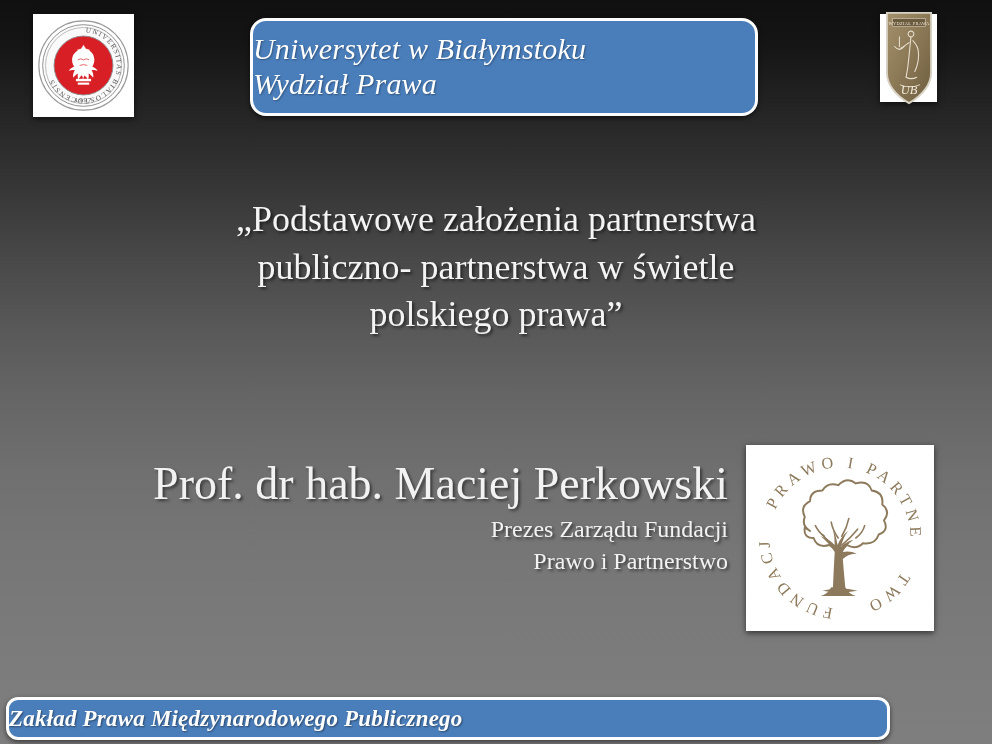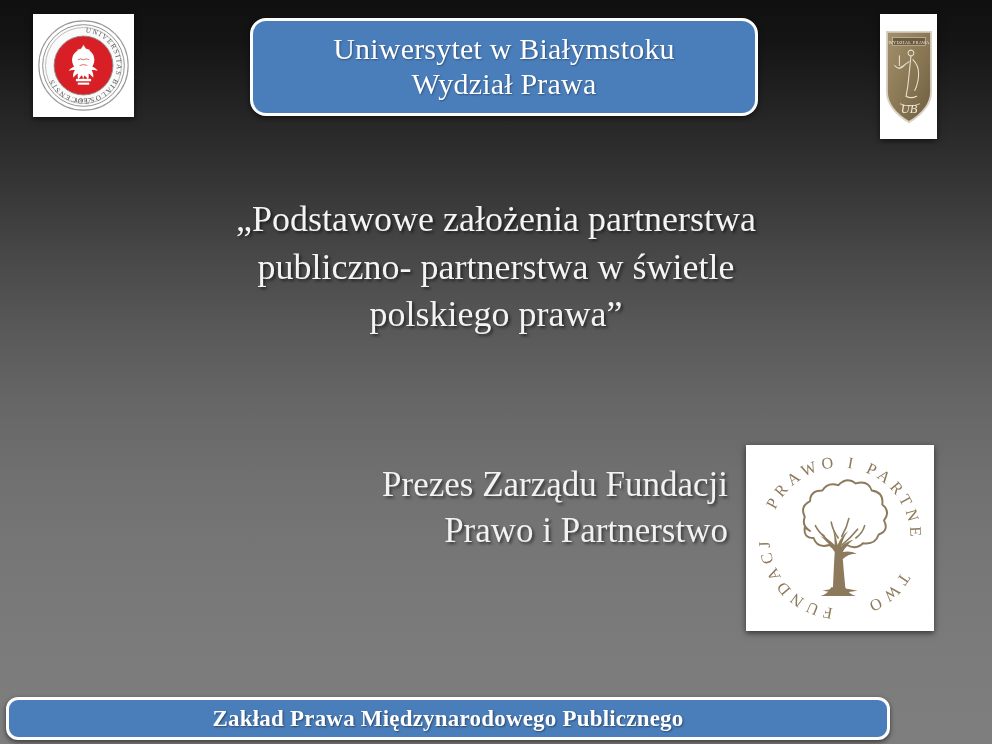--- a/index.html
+++ b/index.html
@@ -35,26 +35,27 @@
   }
 
   
   .banner {
     position: absolute;
     background: #4a7ebb;
     border: 3px solid #fdfdfd;
     border-radius: 14px;
     box-sizing: border-box;
     display: flex;
-    align-items: center;
+    align-items: flex-start;
     justify-content: center;
     flex-direction: column;
     color: #ffffff;
     text-align: center;
     box-shadow: 0 2px 5px rgba(0,0,0,0.55);
+    font-style: italic;
   }
   #header-banner {
     left: 250px;
     top: 18px;
     width: 508px;
     height: 98px;
     border-radius: 16px;
   }
   #header-banner .bline {
     font-size: 30px;
@@ -89,21 +90,21 @@
     left: 33px;
     top: 14px;
     width: 101px;
     height: 103px;
     padding: 3px;
   }
   #logo-law {
     left: 880px;
     top: 14px;
     width: 57px;
-    height: 125px;
+    height: 88px;
     display: flex;
     align-items: center;
     justify-content: center;
   }
   #logo-foundation {
     left: 746px;
     top: 445px;
     width: 188px;
     height: 186px;
     display: flex;
@@ -137,21 +138,21 @@
     text-shadow: 2px 2px 3px rgba(0,0,0,0.5);
   }
   #author-name {
     display: block;
     font-size: 46px;
     line-height: 1.14;
     white-space: pre;
   }
   .author-role {
     display: block;
-    font-size: 35px;
+    font-size: 24px;
     line-height: 1.32;
     white-space: pre;
   }
   #author-role-1 { margin-top: 4px; }
 </style>
 </head>
 <body>
 
 <div id="slide">
 
@@ -214,20 +215,21 @@
     </svg>
   </div>
 
   <div id="title">
     <span class="tline">„Podstawowe założenia partnerstwa</span>
     <span class="tline">publiczno- partnerstwa w świetle</span>
     <span class="tline">polskiego prawa”</span>
   </div>
 
   <div id="author-block">
+    <span id="author-name">Prof. dr hab. Maciej Perkowski</span>
     <span class="author-role" id="author-role-1">Prezes Zarządu Fundacji</span>
     <span class="author-role" id="author-role-2">Prawo i Partnerstwo</span>
   </div>
 
   <div class="logo-box" id="logo-foundation">
     <svg width="176" height="176" viewBox="0 0 100 100">
       <path id="ringTop" d="M 50,50 m -40,0 a 40,40 0 1,1 80,0" fill="none"></path>
       <path id="ringBottom" d="M 50,50 m 40,0 a 40,40 0 1,1 -80,0" fill="none"></path>
       <text font-family="'Liberation Serif', serif" font-size="9.2" fill="#8d7a5c" letter-spacing="2.6">
         <textPath href="#ringTop" startOffset="13%">PRAWO I PARTNERS</textPath>

